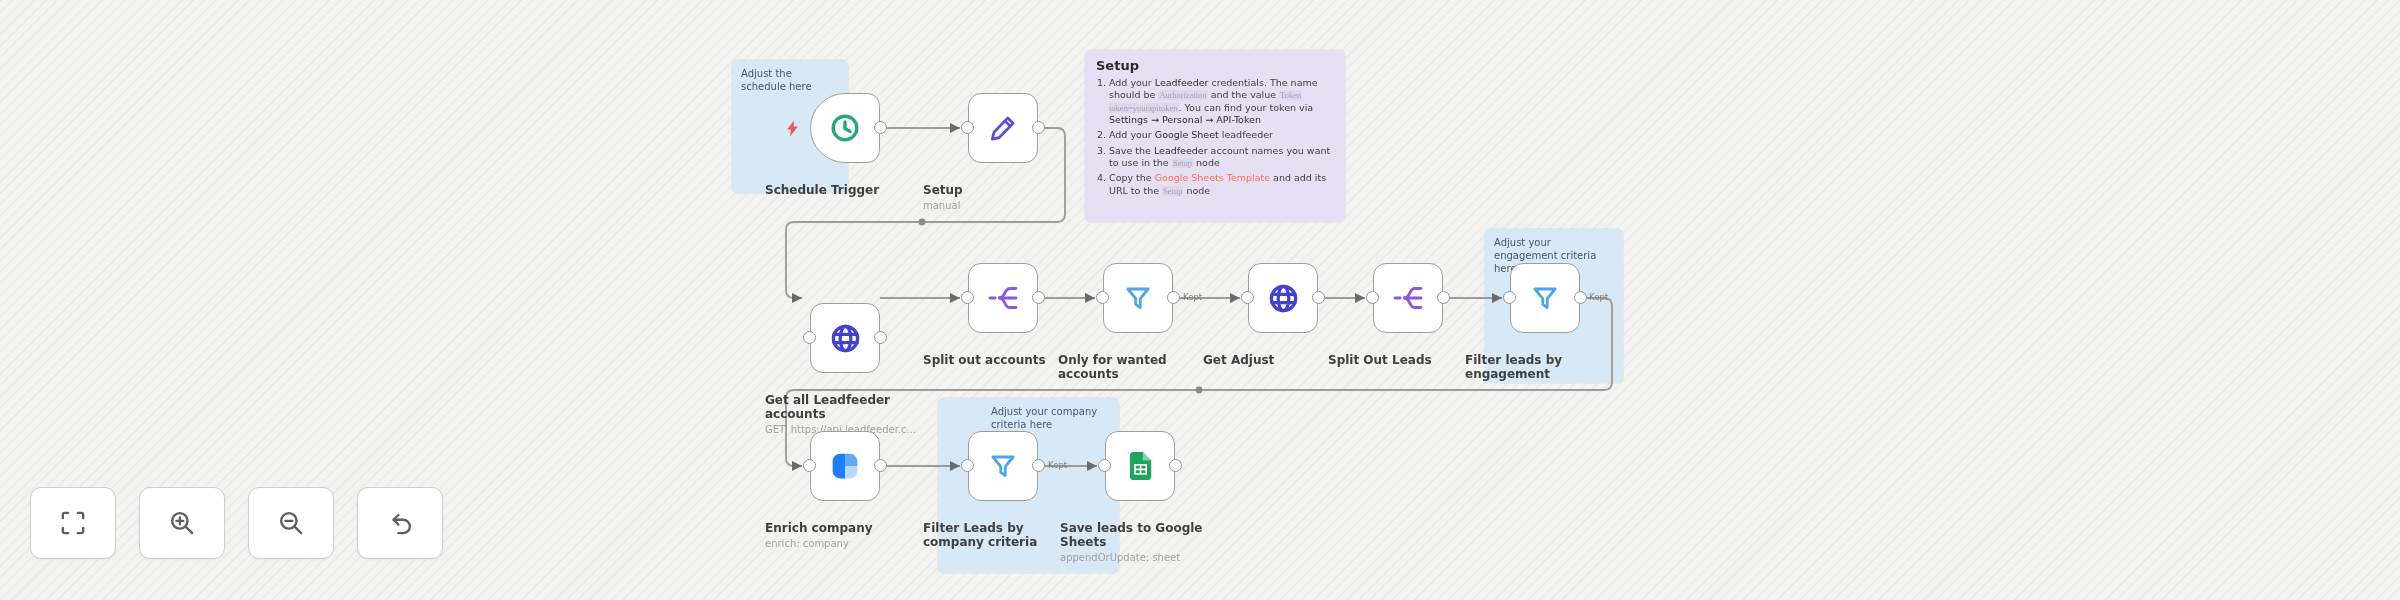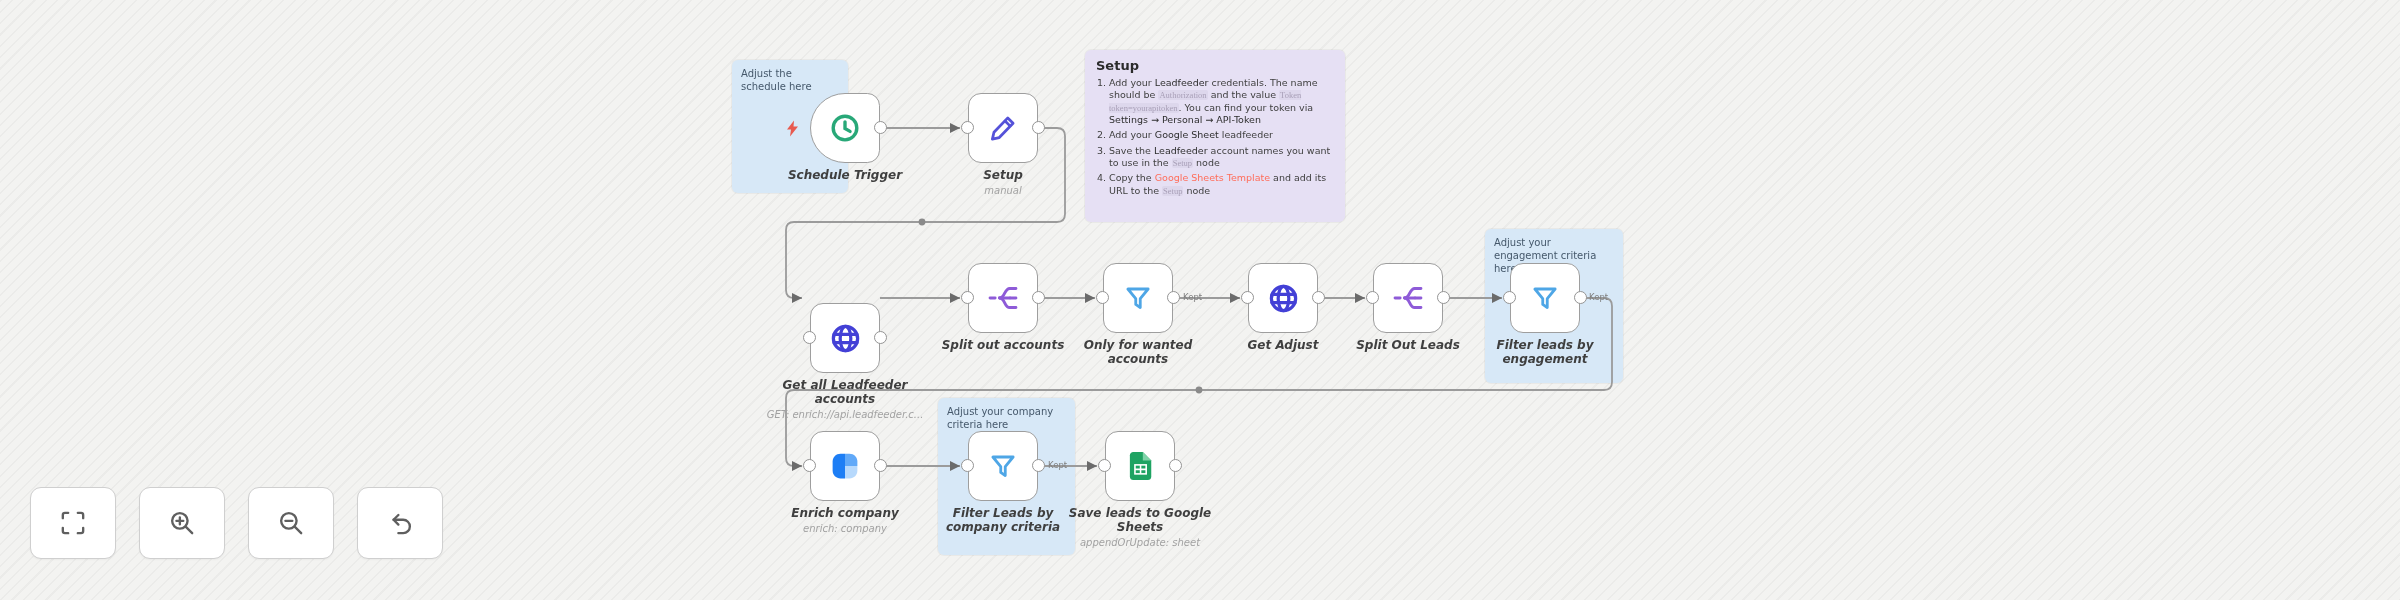--- a/index.html
+++ b/index.html
@@ -21,21 +21,21 @@
   .seg-code{font-family:Liberation Serif, serif;font-size:8.5px;color:#a89fb7;background:rgba(150,140,170,0.10);border-radius:2px;padding:0 1px;}
   .seg-link{color:#ff6d5a;cursor:pointer;}
   
   .node{position:absolute;z-index:3;width:70px;}
   .node-box{
     position:relative;width:70px;height:70px;background:#fff;
     border:1.6px solid #9e9e9e;border-radius:13px;box-sizing:border-box;
     display:flex;align-items:center;justify-content:center;
   }
   .node-box.trigger{border-radius:36px 13px 13px 36px;}
-  .node-text{position:absolute;top:76px;left:-45px;width:160px;text-align:center;font-style:italic;}
+  .node-text{position:absolute;top:91px;left:-45px;width:160px;text-align:left;}
   .node-label{font-size:12px;font-weight:600;color:#3f3f3f;line-height:1.15;}
   .node-subtitle{font-size:10px;color:#a2a2a2;margin-top:2px;line-height:1.15;}
   .port{position:absolute;width:11px;height:11px;border-radius:50%;background:#fff;border:1.8px solid #949494;box-sizing:content-box;top:26.5px;}
   .port.in{left:-8px;}
   .port.out{right:-8px;}
   .port-label{position:absolute;z-index:4;font-size:8.5px;color:#7e7e7e;}
   
   .wires{position:absolute;left:0;top:0;z-index:2;}
   
   .bolt{position:absolute;z-index:3;}
@@ -63,21 +63,21 @@
       <li><span>Add your </span><span class="seg-b">Google Sheet</span><span> leadfeeder</span></li>
       <li><span>Save the </span><span class="seg-b">Leadfeeder</span><span> account names you want to use in the </span><span class="seg-code">Setup</span><span> node</span></li>
       <li><span>Copy the </span><span class="seg-link">Google Sheets Template</span><span> and add its URL to the </span><span class="seg-code">Setup</span><span> node</span></li>
     </ol>
   </div>
 
   <div class="sticky blue" style="left:1485px;top:229px;width:138px;height:154px;">
     <div class="sticky-text">Adjust your engagement criteria here</div>
   </div>
 
-  <div class="sticky blue" style="left:938px;top:398px;width:137px;height:157px;">
+  <div class="sticky blue" style="left:938px;top:398px;width:137px;height:175px;padding-left:44px;">
     <div class="sticky-text">Adjust your company criteria here</div>
   </div>
 
   <svg class="wires" width="2400" height="600">
     <g fill="none" stroke-width="1.8" stroke="#9b9b9b">
 
       <path d="M880 128 H960"></path>
 
       <path d="M1038 128 H1057 Q1065 128 1065 136 V214 Q1065 222 1057 222 H794 Q786 222 786 230 V290 Q786 298 794 298 H802"></path>
 
@@ -153,21 +153,21 @@
           <circle cx="16" cy="16" r="10.5"></circle>
           <ellipse cx="16" cy="16" rx="4.6" ry="10.5"></ellipse>
           <path d="M6 12.5 h20 M6 19.5 h20"></path>
         </g>
       </svg>
       <div class="port in"></div>
       <div class="port out"></div>
     </div>
     <div class="node-text">
       <div class="node-label">Get all Leadfeeder accounts</div>
-      <div class="node-subtitle">GET: enrich://api.leadfeeder.c...</div>
+      <div class="node-subtitle">GET: https://api.leadfeeder.c...</div>
     </div>
   </div>
 
   <div class="node" style="left:968px;top:263px;">
     <div class="node-box">
       <svg width="36" height="36" viewBox="0 0 32 32">
         <g fill="none" stroke-width="2.6" stroke-linecap="round" stroke="#8e5bd8">
           <path d="M4.5 16 h4.5"></path>
           <path d="M13 16 c5 0 4 -8.5 9 -8.5"></path>
           <path d="M13 16 c5 0 4 8.5 9 8.5"></path>

